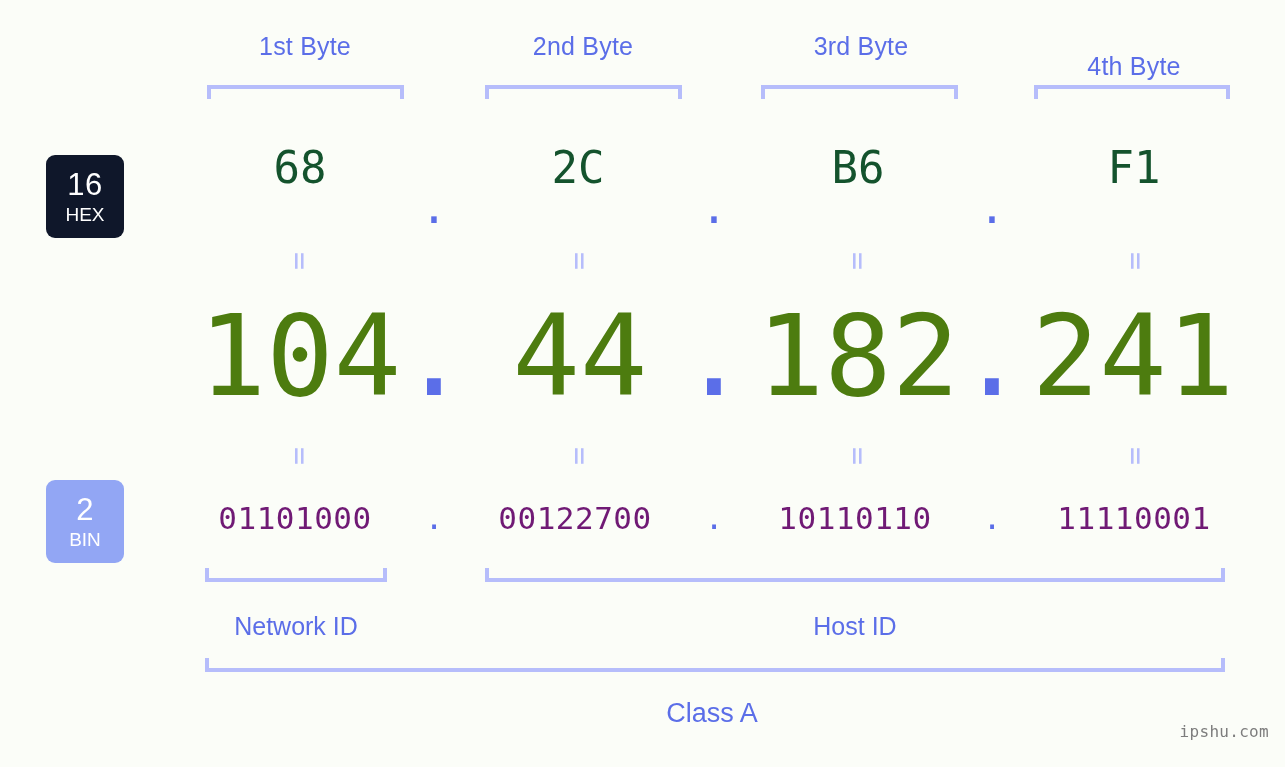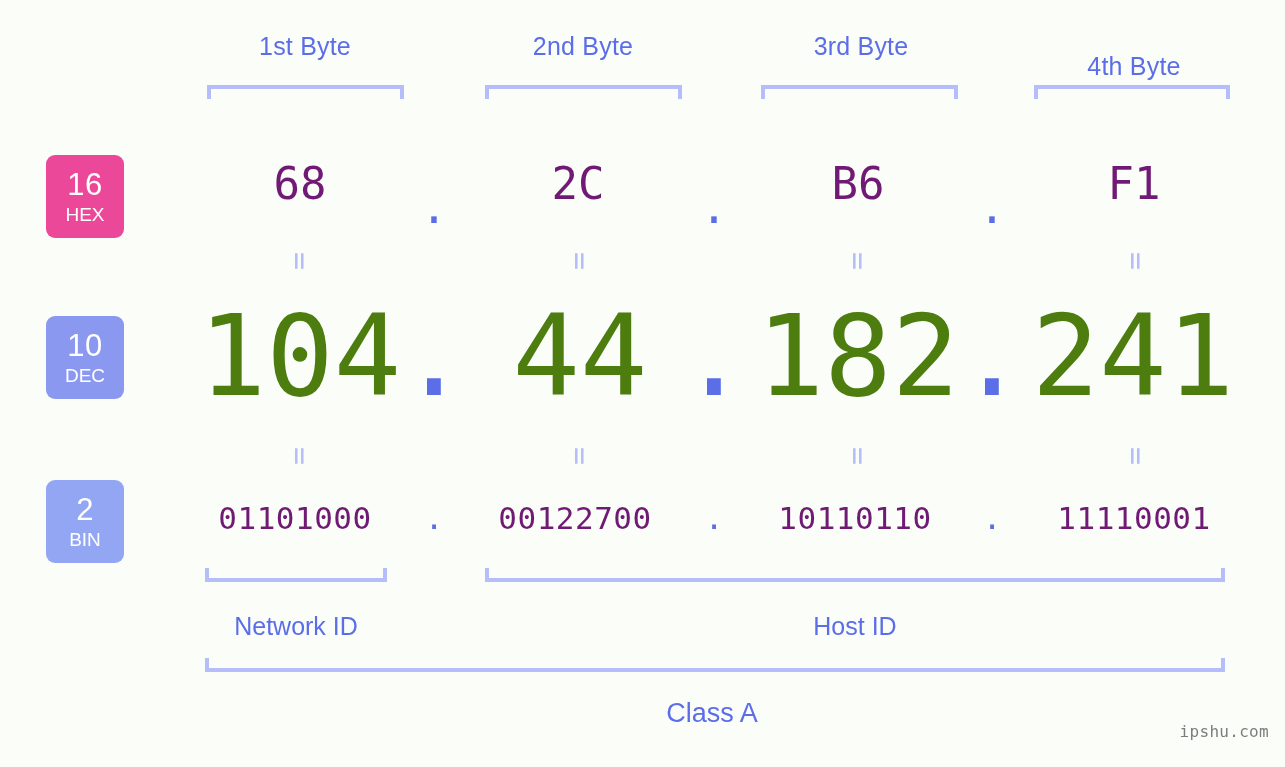--- a/index.html
+++ b/index.html
@@ -64,31 +64,31 @@
     letter-spacing: .5px;
     padding-top: 14px;
   }
   .badge .lbl {
     display: block;
     font-size: 19px;
     font-weight: 400;
     padding-top: 5px;
     padding-bottom: 14px;
   }
-  .badge-hex { top: 155px; background: #ec4899; }
+  .badge-hex { top: 155px; background: #0f172a; }
   .badge-dec { top: 316px; background: #8b98f0; }
   .badge-bin { top: 480px; background: #92a6f4; }
 
   
   .hex-val {
     position: absolute;
-    top: 158px;
+    top: 142px;
     font-family: "DejaVu Sans Mono", monospace;
     font-size: 44px;
-    color: #701a75;
+    color: #14532d;
     text-align: center;
     white-space: nowrap;
   }
   .hex-dot {
     position: absolute;
     top: 186px;
     font-family: "DejaVu Sans Mono", monospace;
     font-size: 44px;
     color: #5b6ee8;
     text-align: center;
@@ -200,24 +200,20 @@
   <div class="hex-dot" style="left:684px;width:60px;">.</div>
   <div class="hex-val" style="left:758px;width:200px;">B6</div>
   <div class="hex-dot" style="left:962px;width:60px;">.</div>
   <div class="hex-val" style="left:1034px;width:200px;">F1</div>
 
   <div class="eq" style="left:280px;top:246px;">=</div>
   <div class="eq" style="left:560px;top:246px;">=</div>
   <div class="eq" style="left:838px;top:246px;">=</div>
   <div class="eq" style="left:1116px;top:246px;">=</div>
 
-  <div class="badge badge-dec">
-    <span class="num">10</span>
-    <span class="lbl">DEC</span>
-  </div>
   <div class="dec-val" style="left:195px;width:210px;">104</div>
   <div class="dec-dot" style="left:395px;width:78px;">.</div>
   <div class="dec-val" style="left:475px;width:210px;">44</div>
   <div class="dec-dot" style="left:675px;width:78px;">.</div>
   <div class="dec-val" style="left:753px;width:210px;">182</div>
   <div class="dec-dot" style="left:953px;width:78px;">.</div>
   <div class="dec-val" style="left:1028px;width:210px;text-align:center;">241</div>
 
   <div class="eq" style="left:280px;top:441px;">=</div>
   <div class="eq" style="left:560px;top:441px;">=</div>

